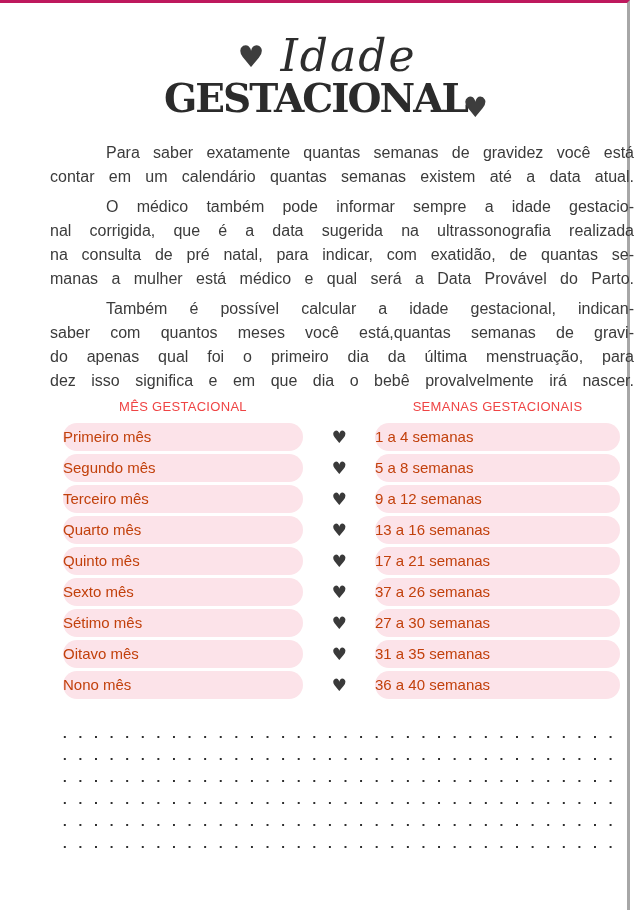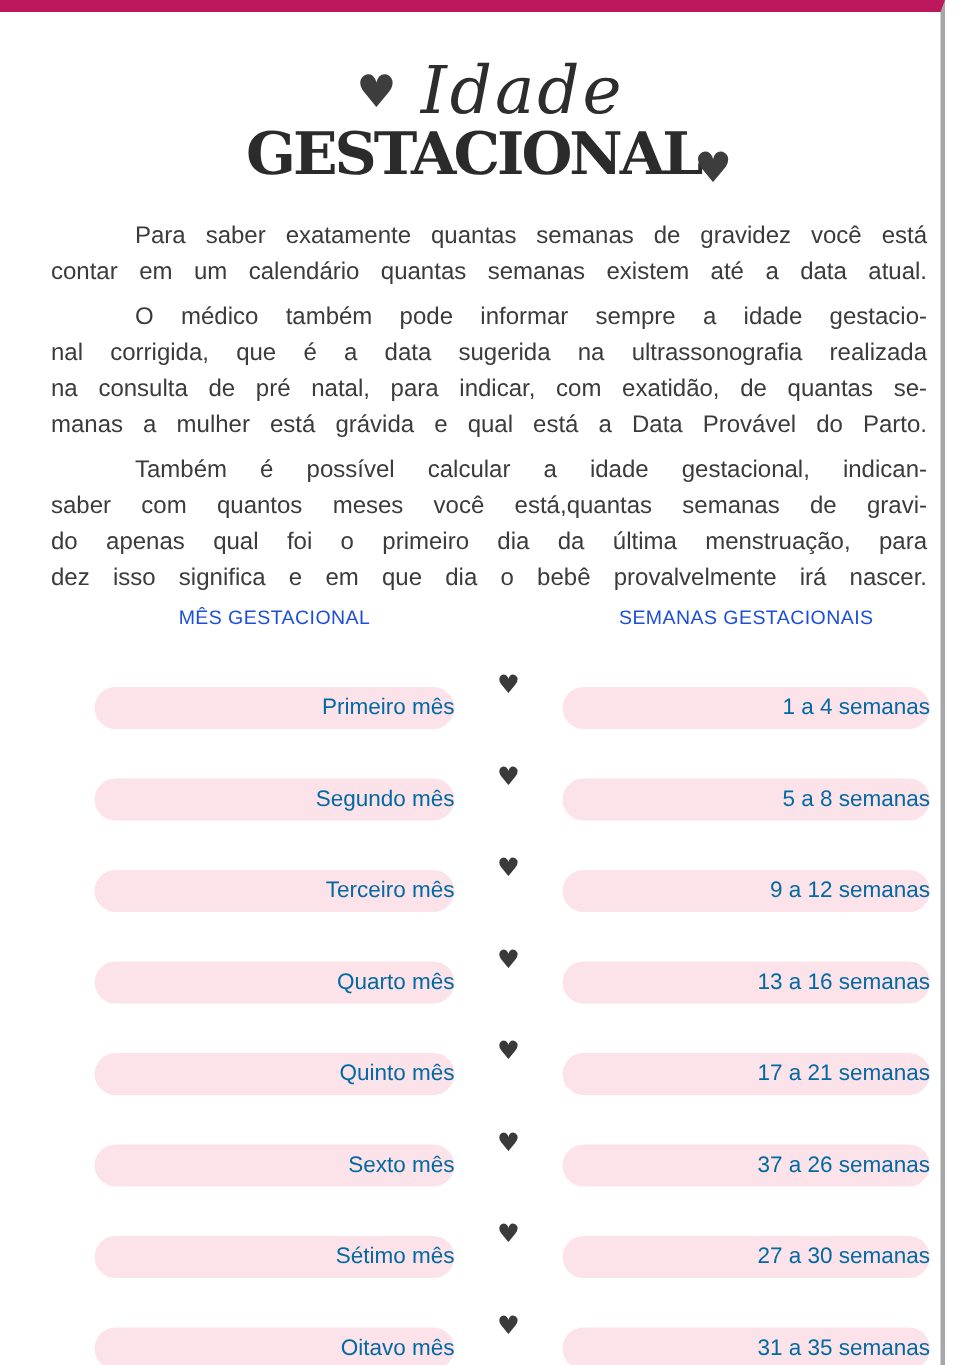--- a/index.html
+++ b/index.html
@@ -4,21 +4,21 @@
 <style>
   * { margin: 0; padding: 0; box-sizing: border-box; }
   html, body { width: 640px; height: 910px; background: #ffffff; overflow: hidden; }
   body { font-family: "Liberation Sans", sans-serif; color: #3b3b3b; }
 
   .page {
     position: relative;
     width: 630px;
     height: 910px;
     background: #ffffff;
-    border-top: 8px solid #be185d;
+    border-top: 3px solid #be185d;
     border-right: 3px solid #a7a7a7;
   }
 
   
   .title-block { padding-top: 30px; width: 584px; margin-left: 34px; text-align: center; }
   .title-script-row { line-height: 46px; white-space: nowrap; padding-left: 2px; }
   .title-heart-left {
     display: inline-block; font-size: 30px; color: #3d3d3d;
     transform: translateY(-4px); margin-right: 16px;
     font-family: "DejaVu Sans", sans-serif;
@@ -32,49 +32,49 @@
     font-family: "DejaVu Serif", serif; font-weight: bold;
     font-size: 39px; letter-spacing: -2px; color: #2b2b2b;
   }
   .title-heart-right {
     display: inline-block; font-size: 28px; color: #3d3d3d;
     transform: translateY(5px); margin-left: -4px;
     font-family: "DejaVu Sans", sans-serif;
   }
 
   
-  .paragraphs { margin: 20px 12px 0 34px; width: 584px; font-size: 16px; }
+  .paragraphs { margin: 20px 12px 0 50px; width: 584px; font-size: 16px; }
   .paragraph { margin-bottom: 6px; }
   .line {
     line-height: 24px;
     text-align: justify;
     text-align-last: justify;
     white-space: normal;
   }
   .line.first { text-indent: 56px; }
   .it { }
 
   
   .gest-table { margin-left: 63px; margin-top: 6px; width: 557px; }
   .thead-row, .trow {
     display: grid;
     grid-template-columns: 240px 72px 245px;
     align-items: center;
   }
   .thead-row { margin-bottom: 9px; }
   .th {
-    text-align: center; font-size: 13px; color: #1d4ed8; letter-spacing: 0.3px;
+    text-align: center; font-size: 13px; color: #ef4444; letter-spacing: 0.3px;
   }
   .trow { margin-bottom: 3px; }
   .pill {
     height: 28px; line-height: 28px;
     background: #fce3e9;
     border-radius: 14px;
-    text-align: right;
-    font-size: 15px; color: #0369a1; margin-top: 30px;
+    text-align: left;
+    font-size: 15px; color: #c2410c;
   }
   .row-heart {
     text-align: center; font-size: 17px; color: #3a3a3a;
     font-family: "DejaVu Sans", sans-serif;
   }
 
   
   .dot-grid {
     margin: 21px 0 0 52px;
     width: 572px; height: 148px;
@@ -99,21 +99,21 @@
 
   <div class="paragraphs">
       <div class="paragraph">
         <div class="line first"><span>Para saber exatamente quantas semanas de gravidez você está</span></div>
         <div class="line"><span>contar em um calendário quantas semanas existem até a data atual.</span></div>
       </div>
       <div class="paragraph">
         <div class="line first"><span>O médico também pode informar sempre a idade gestacio-</span></div>
         <div class="line"><span>nal corrigida, que é a </span><span class="it">data sugerida na ultrassonografia realizada</span></div>
         <div class="line"><span class="it">na consulta de pré natal</span><span>, para indicar, com exatidão, de quantas se-</span></div>
-        <div class="line"><span>manas a mulher está grávida e qual está a Data Provável do Parto.</span></div>
+        <div class="line"><span>manas a mulher está médico e qual será a Data Provável do Parto.</span></div>
       </div>
       <div class="paragraph">
         <div class="line first"><span>Também é possível calcular a idade gestacional, indican-</span></div>
         <div class="line"><span>saber com quantos meses você está,quantas semanas de gravi-</span></div>
         <div class="line"><span>do apenas qual foi o </span><span class="it">primeiro dia da última menstruação</span><span>, para</span></div>
         <div class="line"><span>dez isso significa e em que dia o bebê provalvelmente irá nascer.</span></div>
       </div>
     </div>
 
   <div class="gest-table">
@@ -157,20 +157,21 @@
           <div class="pill">Sétimo mês</div>
           <div class="row-heart">♥</div>
           <div class="pill">27 a 30 semanas</div>
         </div>
         <div class="trow">
           <div class="pill">Oitavo mês</div>
           <div class="row-heart">♥</div>
           <div class="pill">31 a 35 semanas</div>
         </div>
         <div class="trow">
+          <div class="pill">Nono mês</div>
           <div class="row-heart">♥</div>
           <div class="pill">36 a 40 semanas</div>
         </div>
       </div>
   </div>
 
   <div class="dot-grid"></div>
 
 </div>
 

